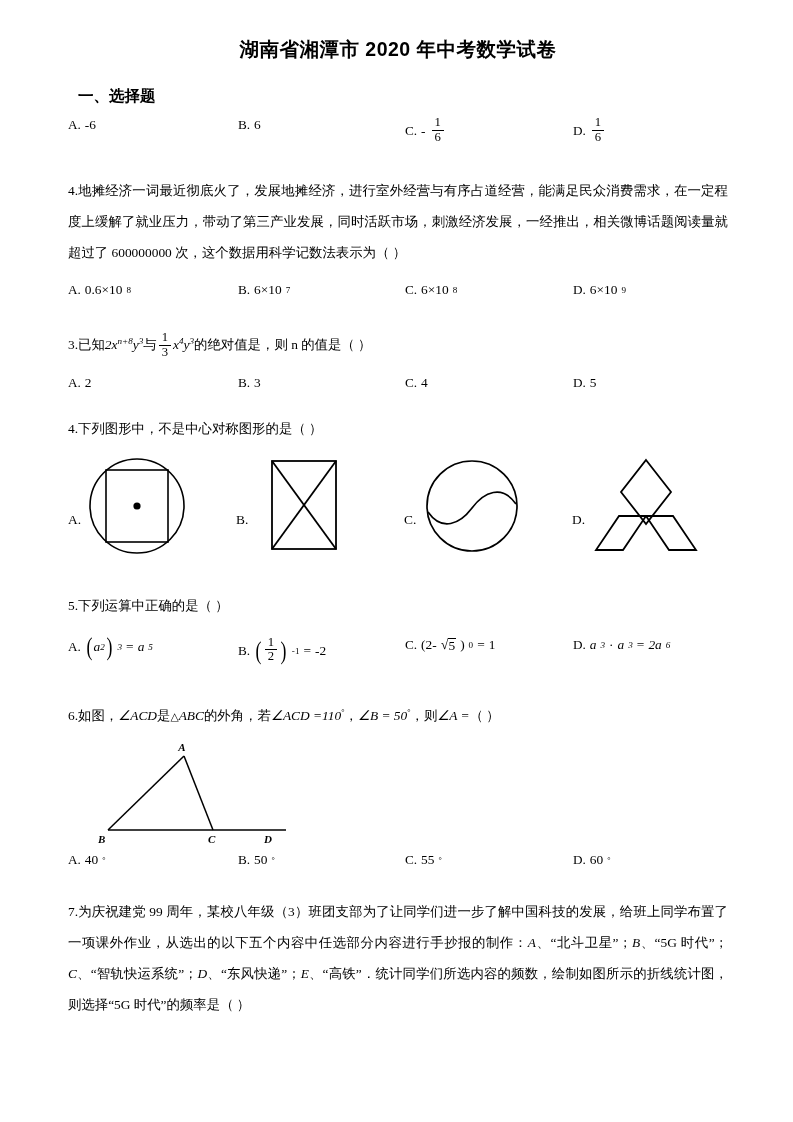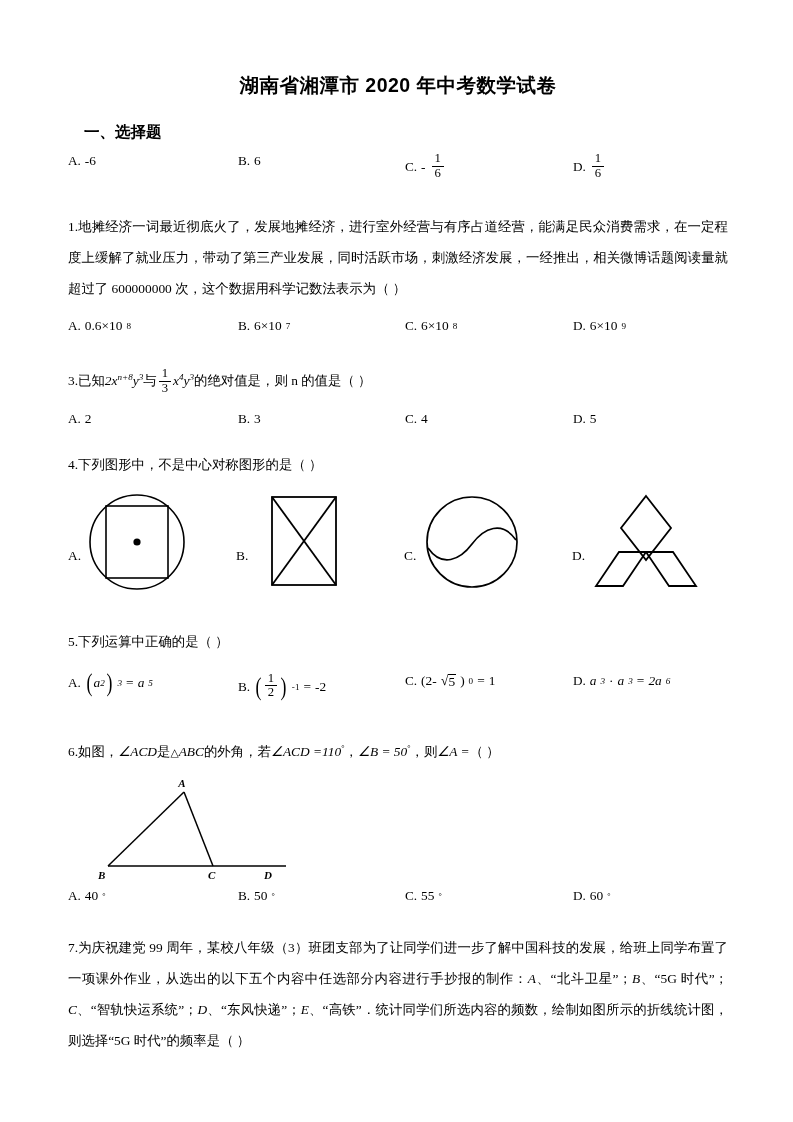--- a/index.html
+++ b/index.html
@@ -28,27 +28,27 @@
     width: 660px;
   }
 
   
   .doc-title {
     text-align: center;
     font-weight: bold;
     font-size: 19.5px;
     letter-spacing: 0.5px;
     margin: 0;
-    padding-top: 72px;
+    padding-top: 36px;
     font-family: "Liberation Sans", "DejaVu Sans", sans-serif;
   }
   .section-heading {
     font-weight: bold;
     font-size: 15.5px;
-    margin: 23px 0 0 16px;
+    margin: 23px 0 0 10px;
     font-family: "Liberation Sans", "DejaVu Sans", sans-serif;
   }
 
   
   .q-text {
     font-size: 13.4px;
     line-height: 31px;
     margin: 14px 0 0 0;
     text-align: justify;
     text-justify: inter-ideograph;
@@ -182,21 +182,21 @@
       </div>
       <div class="opt opt-d">
         <span class="lbl">D.</span>
         <span class="frac">
           <span class="num">1</span>
           <span class="den">6</span>
         </span>
       </div>
     </div>
 
-    <div class="q-text" style="margin-top:14px;">1.地摊经济一词最近彻底火了，发展地摊经济，进行室外经营与有序占道经营，能满足民众消费需求，在一定程度上缓解了就业压力，带动了第三产业发展，同时活跃市场，刺激经济发展，一经推出，相关微博话题阅读量就超过了 600000000 次，这个数据用科学记数法表示为（   ）</div>
+    <div class="q-text" style="margin-top:14px;">4.地摊经济一词最近彻底火了，发展地摊经济，进行室外经营与有序占道经营，能满足民众消费需求，在一定程度上缓解了就业压力，带动了第三产业发展，同时活跃市场，刺激经济发展，一经推出，相关微博话题阅读量就超过了 600000000 次，这个数据用科学记数法表示为（   ）</div>
     <div class="options" style="margin-top:14px;">
       <div class="opt opt-a">
         <span class="lbl">A.</span>
         <span>0.6×10</span>
           <span class="sup-n">8</span>
       </div>
       <div class="opt opt-b">
         <span class="lbl">B.</span>
         <span>6×10</span>
           <span class="sup-n">7</span>

